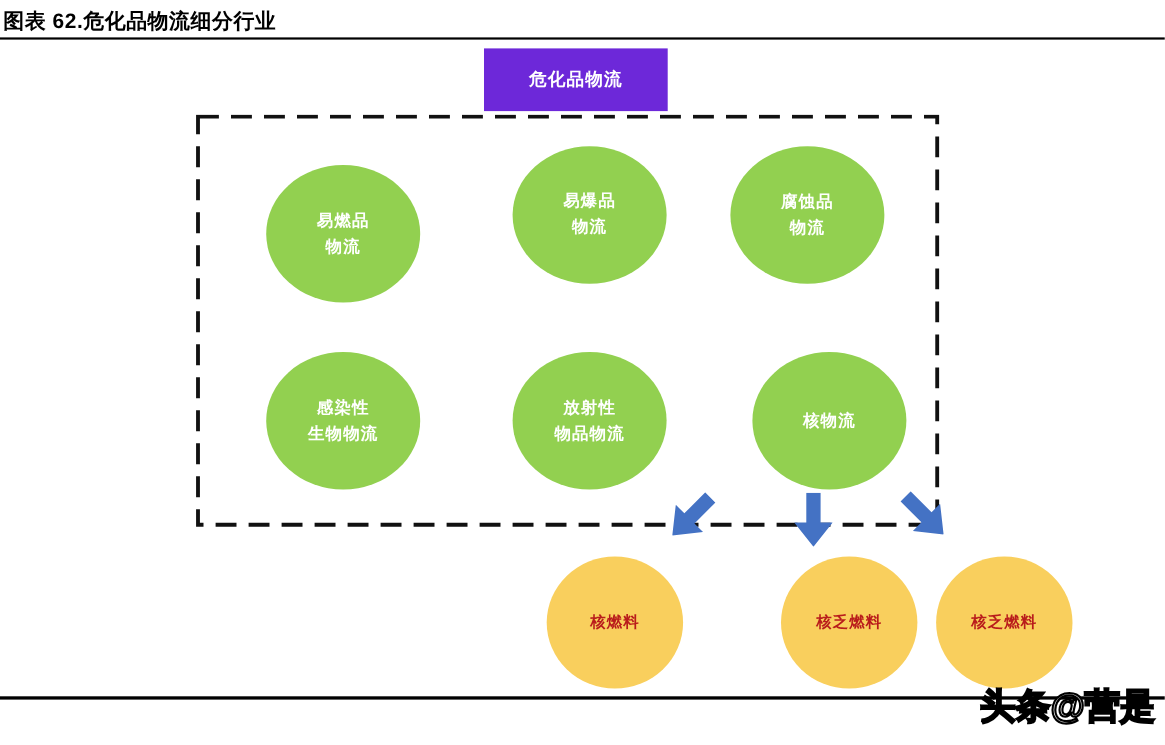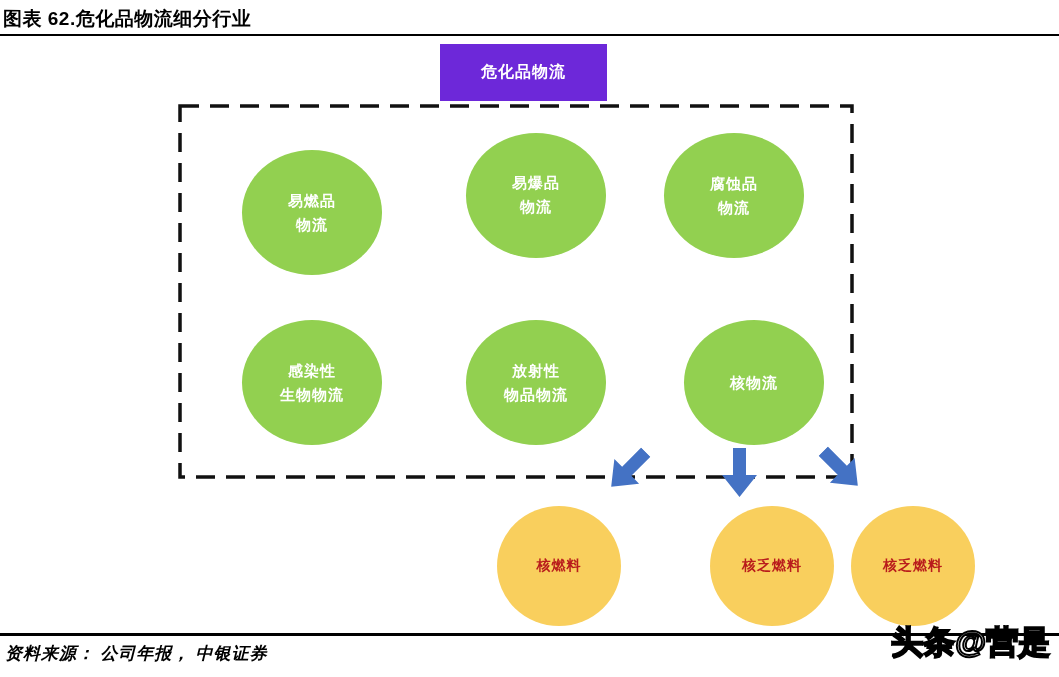--- a/index.html
+++ b/index.html
@@ -101,16 +101,15 @@
   </svg>
   <svg class="arrow arrow-right" width="35" height="49" viewBox="0 0 35 49">
     <path d="M11 0 H24 V27 H35 L17.5 49 L0 27 H11 Z" fill="#4472C4"></path>
   </svg>
 
   <div class="ycircle y1">核燃料</div>
   <div class="ycircle y2">核乏燃料</div>
   <div class="ycircle y3">核乏燃料</div>
 
   <div class="rule-bottom"></div>
-  <div class="source">资料来源： 公司年报， 中银证券</div>
   <div class="watermark">头条@营是</div>
 
 </div>
 
 </body></html>

